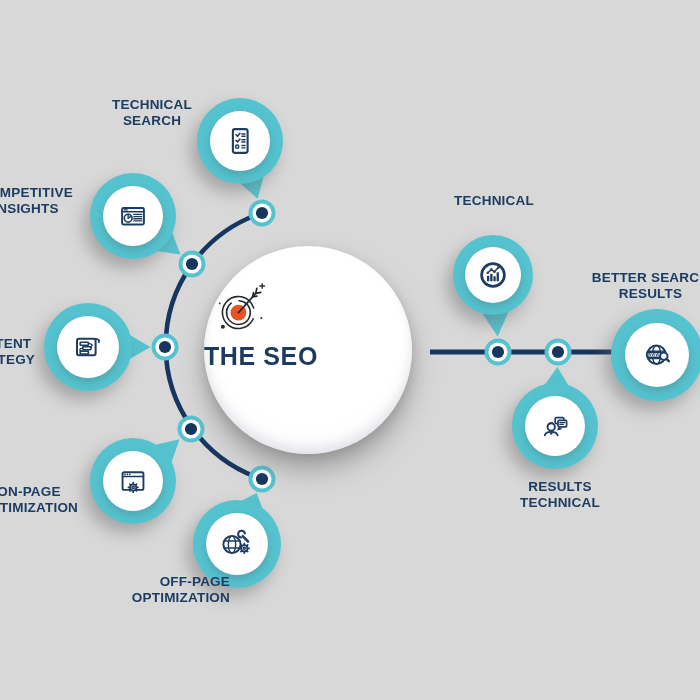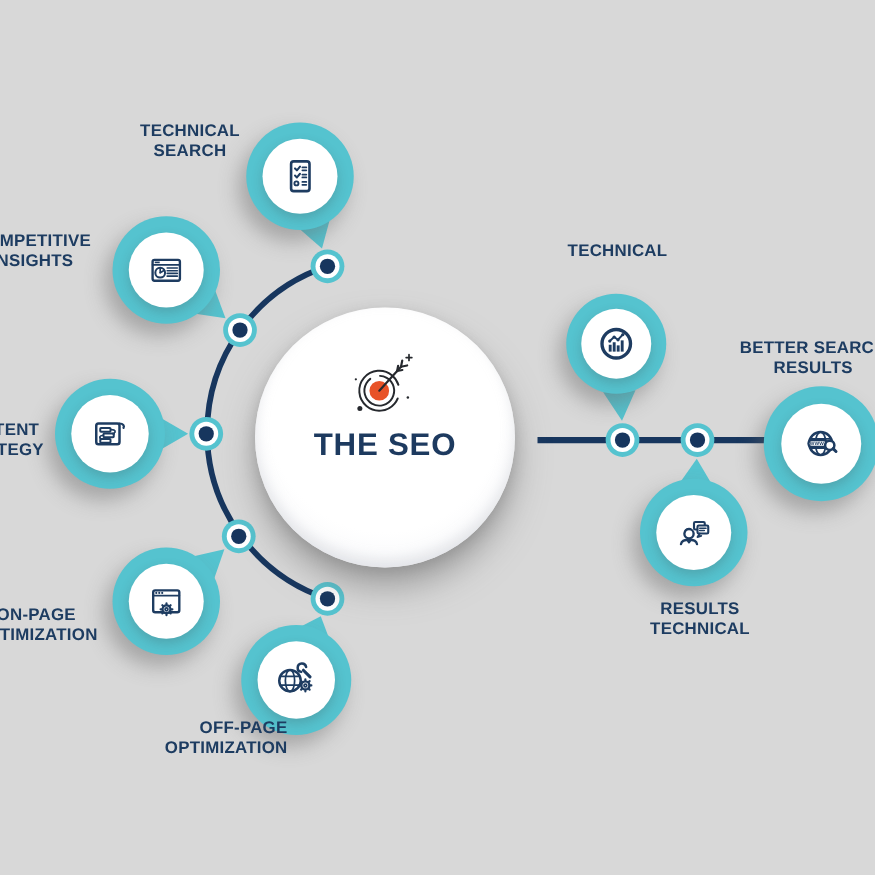--- a/index.html
+++ b/index.html
@@ -39,21 +39,21 @@
   #l-offpage{left:50px;top:574px;text-align:right;}
   #l-reporting{left:404px;top:193px;}
   #l-search{left:558px;top:270px;width:185px;}
   #l-consulting{left:470px;top:479px;}
 
   
   .center-circle{position:absolute;left:204px;top:246px;width:208px;height:208px;border-radius:50%;
      background:radial-gradient(circle at 50% 42%,#ffffff 58%,#f7f8fa 80%,#ebedf0 100%);
      box-shadow:0 16px 26px rgba(105,105,105,.5),0 4px 10px rgba(120,120,120,.3),
                 inset 0 -6px 10px rgba(185,190,197,.35);
-     display:flex;flex-direction:column;align-items:center;}
+     display:flex;flex-direction:column;align-items:flex-start;}
   .center-icon{margin-top:30px;}
   .center-title{margin-top:2px;font-size:25px;font-weight:700;letter-spacing:.6px;color:#1d3a5f;}
   .center-subtitle{margin-top:2px;font-size:15px;font-weight:700;line-height:16px;
      color:#2e567d;text-align:center;letter-spacing:.2px;}
 </style>
 </head>
 <body>
 
 <div class="stage">
 

